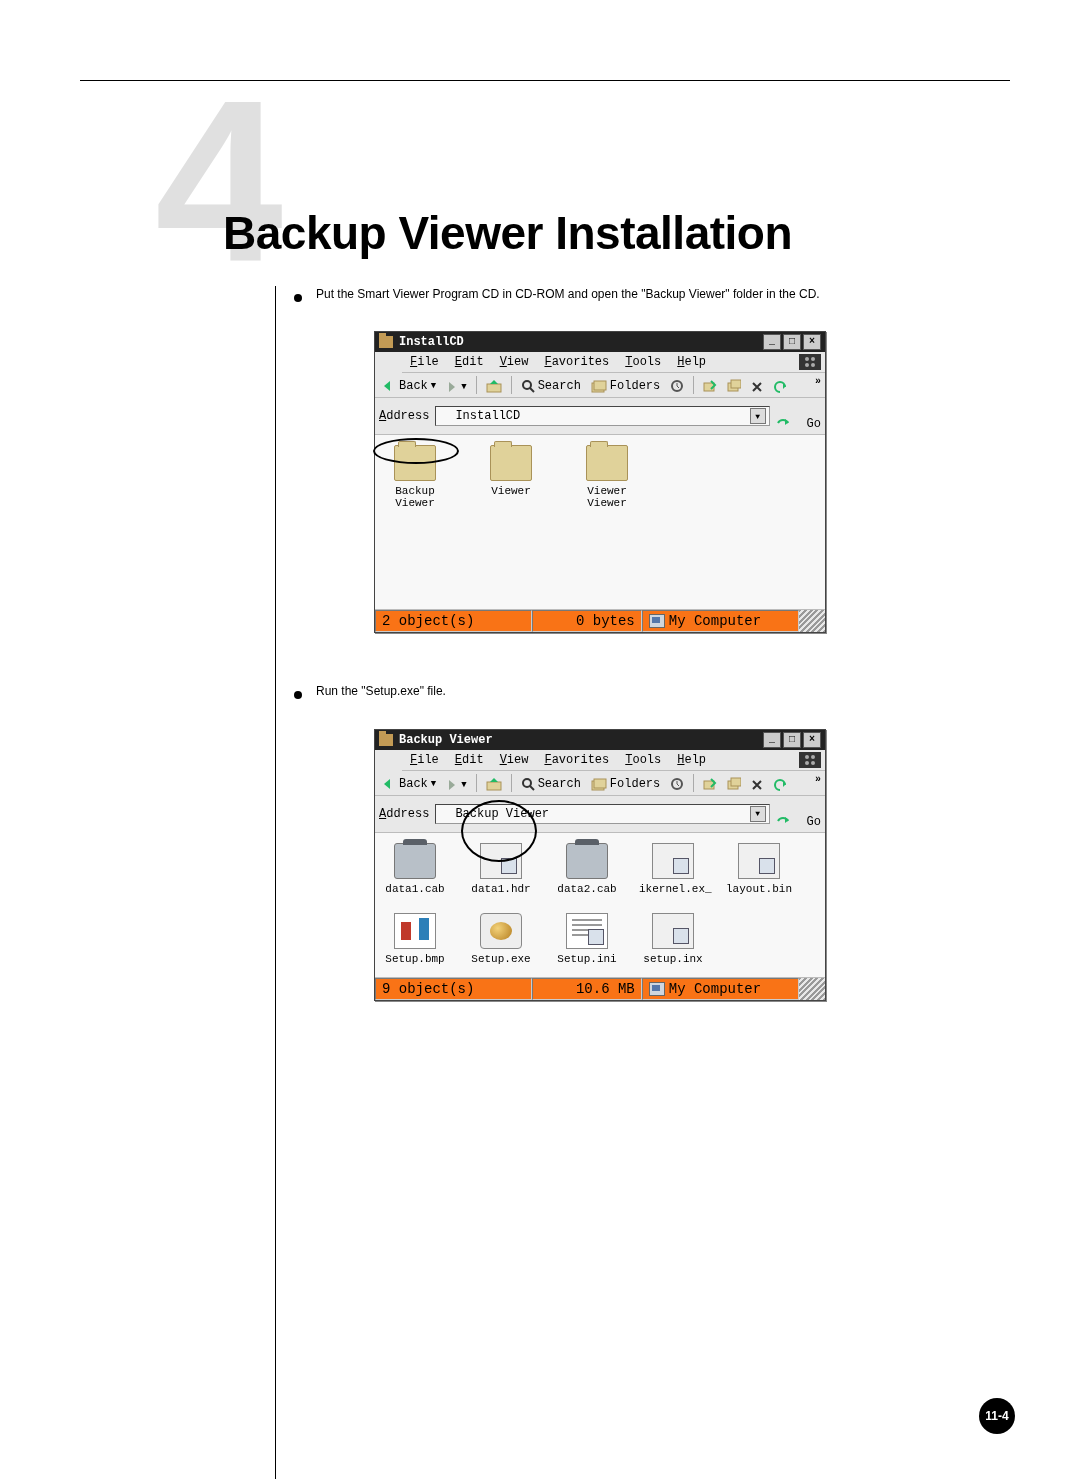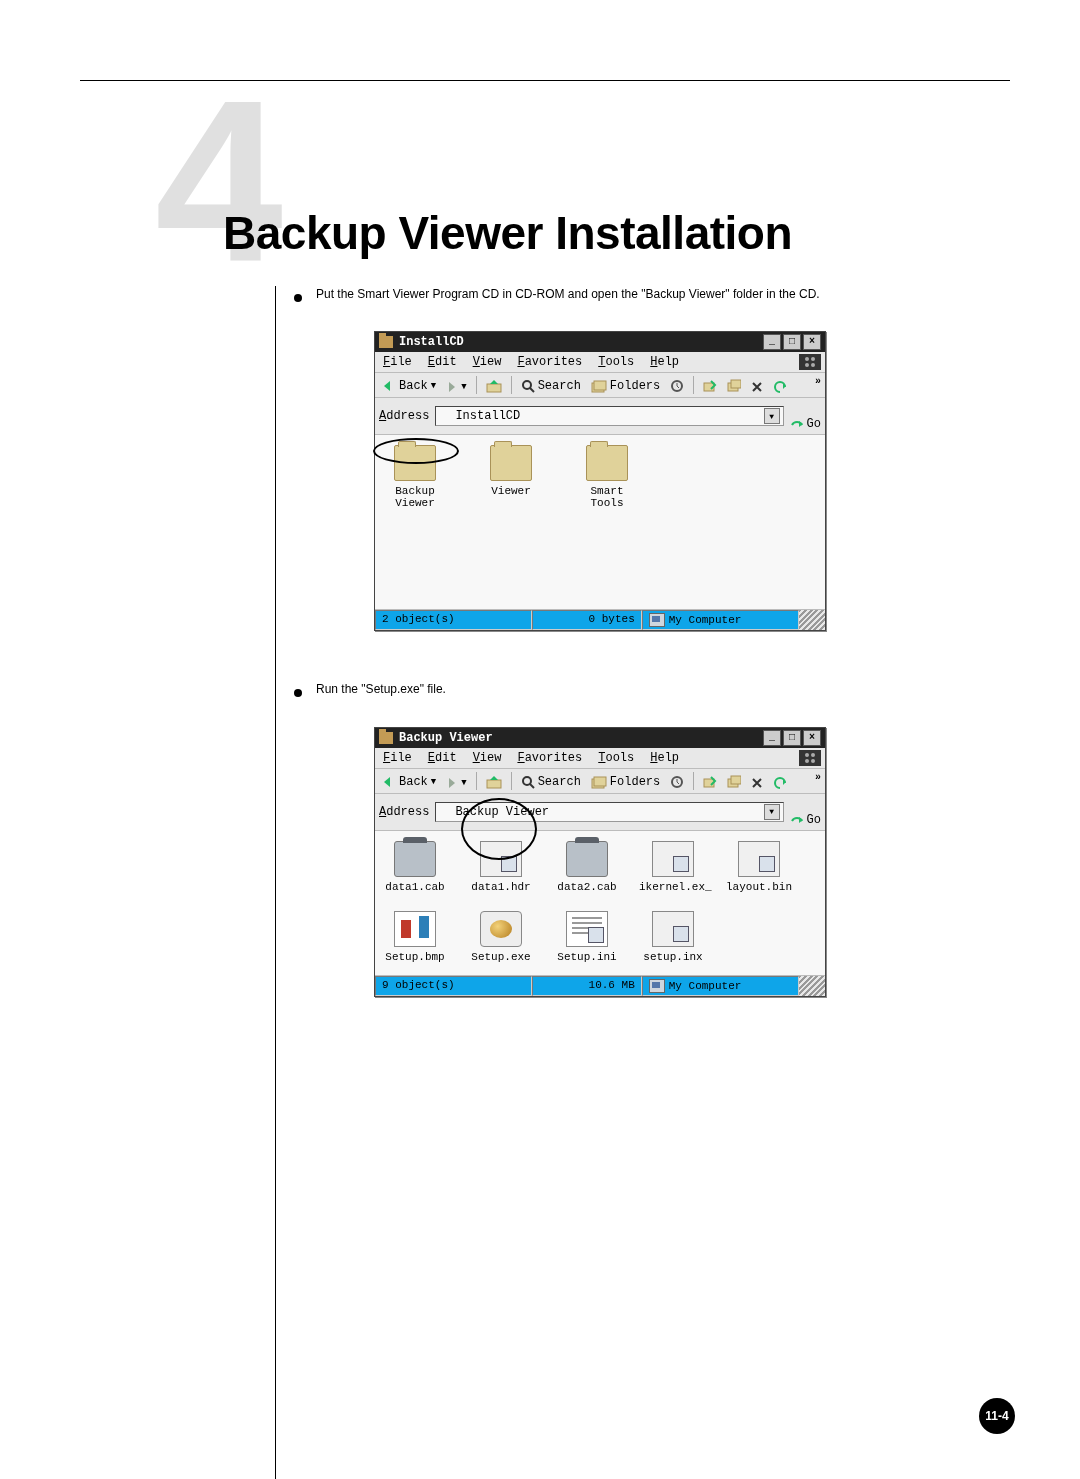--- a/index.html
+++ b/index.html
@@ -100,20 +100,21 @@
     color:#000; font-size:10px; font-weight:700; line-height:1;
   }
   .winbtn.logo { background:#333; border:none; width:22px; height:16px; margin-left:6px; }
   .winbtn.logo span{ display:block;width:4px;height:4px;background:#aaa;border-radius:50%;box-shadow:6px 0 #aaa,0 6px #aaa,6px 6px #aaa; position:relative; top:-3px; left:-3px;}
   .menubar {
     background: #e8e8e8;
     padding: 2px 4px;
     display:flex;
     gap:8px;
     border-bottom:1px solid #bcbcbc;
+    margin-left:27px;
   }
   .menubar .mitem { padding:1px 4px; }
   .menubar .mitem::first-letter { text-decoration: underline; }
   .toolbar {
     display:flex;
     align-items:flex-end;
     gap:4px;
     padding:3px 4px;
     border-bottom:1px solid #bcbcbc;
     background:#e8e8e8;
@@ -124,21 +125,21 @@
   .sep { width:1px; height:18px; background:#aaa; margin:0 2px; }
   .addrbar {
     display:flex; align-items:center; gap:6px; padding:3px 4px;
     border-bottom:1px solid #bcbcbc;
   }
   .addrbar .lbl::first-letter { text-decoration: underline; }
   .addrfield {
     flex:1; background:#f8f8f8; border:1px inset #999; padding:1px 3px;
     display:flex; align-items:center; gap:4px;
   }
-  .go { display:flex; align-items:flex-end; gap:3px;margin-top:16px; }
+  .go { display:flex; align-items:flex-start; gap:17px;margin-top:16px; }
   .filepane {
     background:#f8f8f8;
     min-height:130px;
     padding:10px 6px 4px 6px;
     display:flex;
     gap:28px;
     flex-wrap:wrap;
     align-content:flex-start;
   }
   .file-item {
@@ -166,22 +167,22 @@
   .ico.ini::after{content:"";position:absolute;right:3px;bottom:3px;width:14px;height:14px;border:1px solid #556;background:#d9e1eb;}
   .highlight-oval {
     position:absolute;
     border:2px solid #000;
     border-radius:50%;
     pointer-events:none;
   }
   .statusbar {
     display:flex;
     border-top:1px solid #bcbcbc;
-    background:#0ea5e9;
-    font-size:11px;
+    background:#f97316;
+    font-size:14px;
   }
   .statusbar > div {
     border:1px inset #ccc;
     padding:2px 6px;
   }
   .statusbar .s1{ flex:1.2; }
   .statusbar .s2{ flex:0.8; text-align:right;}
   .statusbar .s3{ flex:1.2; display:flex;align-items:center;gap:4px;}
   .statusbar .grip{ width:14px;background:repeating-linear-gradient(135deg,#999 0 2px,#e8e8e8 2px 4px); border:none;}
   .page-num {
@@ -324,21 +325,21 @@
         <div class="file-item">
             <div class="ico folder"></div>
             <div>Backup Viewer</div>
           </div>
         <div class="file-item">
             <div class="ico folder"></div>
             <div>Viewer</div>
           </div>
         <div class="file-item">
             <div class="ico folder"></div>
-            <div>Smart Tools</div>
+            <div>Viewer Viewer</div>
           </div>
         <div class="highlight-oval" style="left:-2px;top:106px;width:82px;height:22px;"></div>
       </div>
       <div class="statusbar">
         <div class="s1">2 object(s)</div>
         <div class="s2">0 bytes</div>
         <div class="s3">
             <span class="mycomp-ico"></span>
             <span>My Computer</span>
           </div>

